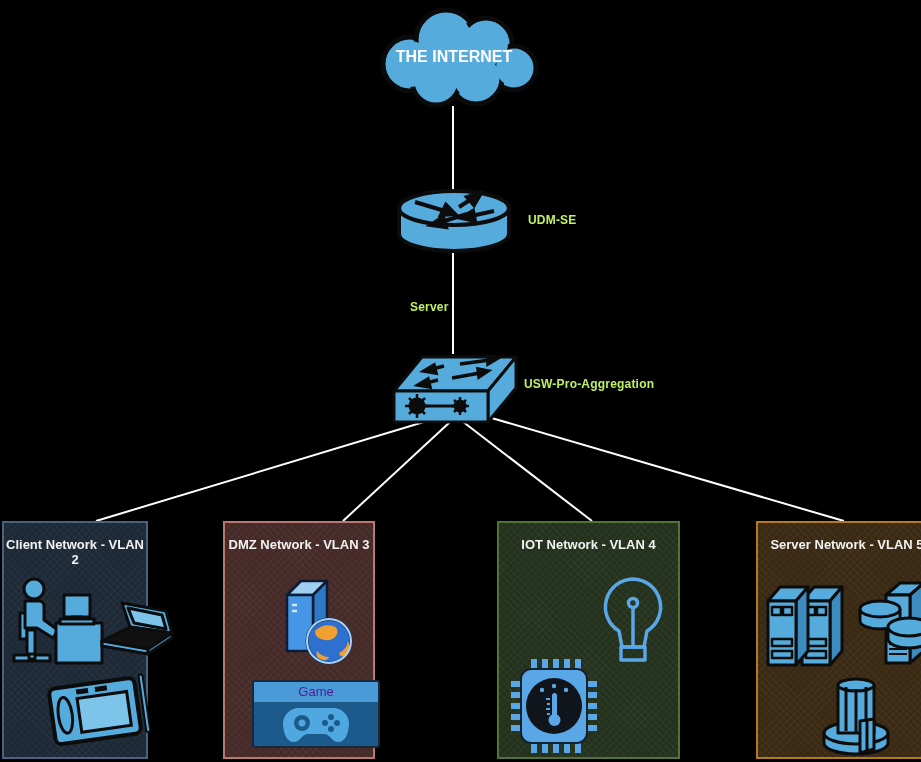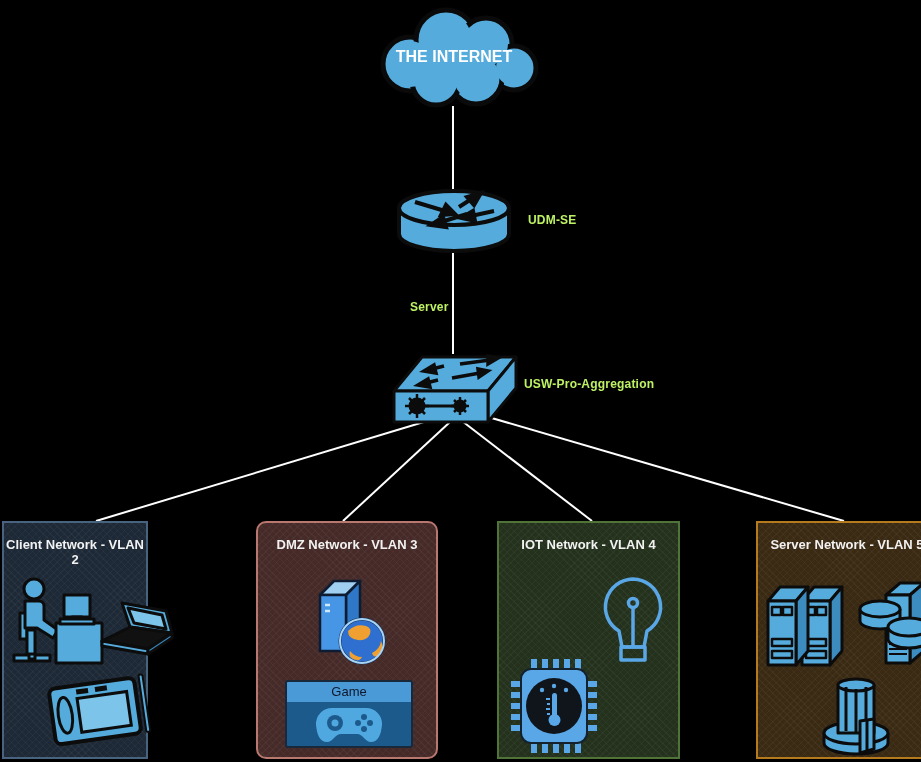--- a/index.html
+++ b/index.html
@@ -10,27 +10,27 @@
   .node-label{position:absolute;color:#bef264;font-size:12px;font-weight:bold;letter-spacing:.2px;}
   .cloud-label{position:absolute;width:180px;text-align:center;color:#fff;font-size:16px;font-weight:bold;}
   
   .vlan-box{position:absolute;width:146px;height:238px;box-sizing:border-box;border:2px solid #888;
             background-color:#222;
             background-image:repeating-linear-gradient(45deg, rgba(255,255,255,.035) 0 1px, transparent 1px 5px),
                              repeating-linear-gradient(-45deg, rgba(255,255,255,.03) 0 1px, transparent 1px 5px);}
   .vlan-title{position:absolute;top:14px;left:0;width:100%;text-align:center;color:#f2f2f2;
               font-size:13px;font-weight:bold;}
   .box-client{left:2px;top:521px;background-color:#1d2936;border-color:#47637f;}
-  .box-dmz{left:256px;top:521px;width:182px;background-color:#452a28;border-color:#b8786f;border-radius:10px;}
+  .box-dmz{left:223px;top:521px;width:152px;background-color:#452a28;border-color:#b8786f;}
   .box-iot{left:497px;top:521px;width:183px;background-color:#24321d;border-color:#507338;padding-left:8px;}
   .box-server{left:756px;top:521px;width:182px;background-color:#3a2a13;border-color:#b57a1e;}
   
   .game-panel{position:absolute;left:27px;top:157px;width:128px;height:68px;box-sizing:border-box;
               border:2px solid #17293b;background:#1d5a8c;border-radius:3px;overflow:hidden;}
-  .game-header{height:20px;background:#4a9ad8;color:#0f172a;font-size:13px;text-align:center;line-height:20px;}
+  .game-header{height:20px;background:#4a9ad8;color:#4c1d95;font-size:13px;text-align:center;line-height:20px;}
   .game-body{position:relative;height:46px;}
   .game-body svg{position:absolute;left:50%;top:50%;transform:translate(-50%,-50%);}
 </style>
 </head>
 <body>
 
 <div class="canvas">
 
   <svg class="abs" style="left:0;top:0" width="921" height="762" viewBox="0 0 921 762">
     <g stroke="#ffffff" stroke-width="2" fill="none">

